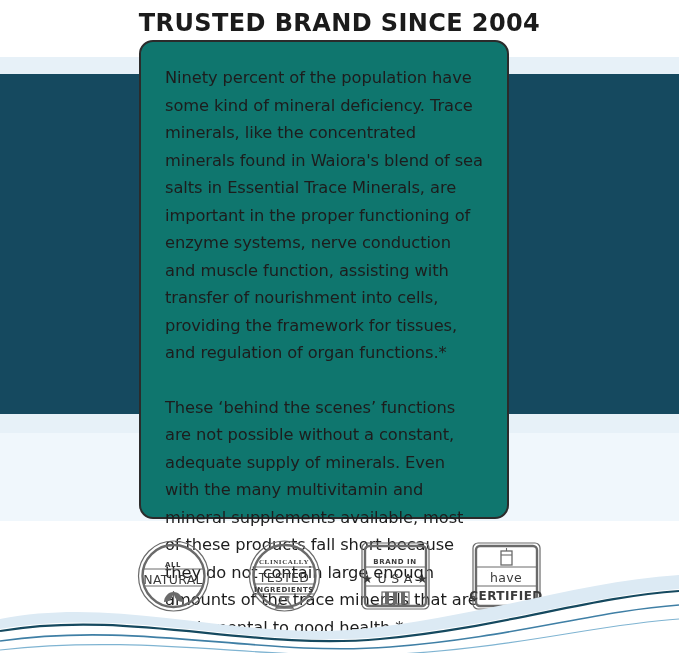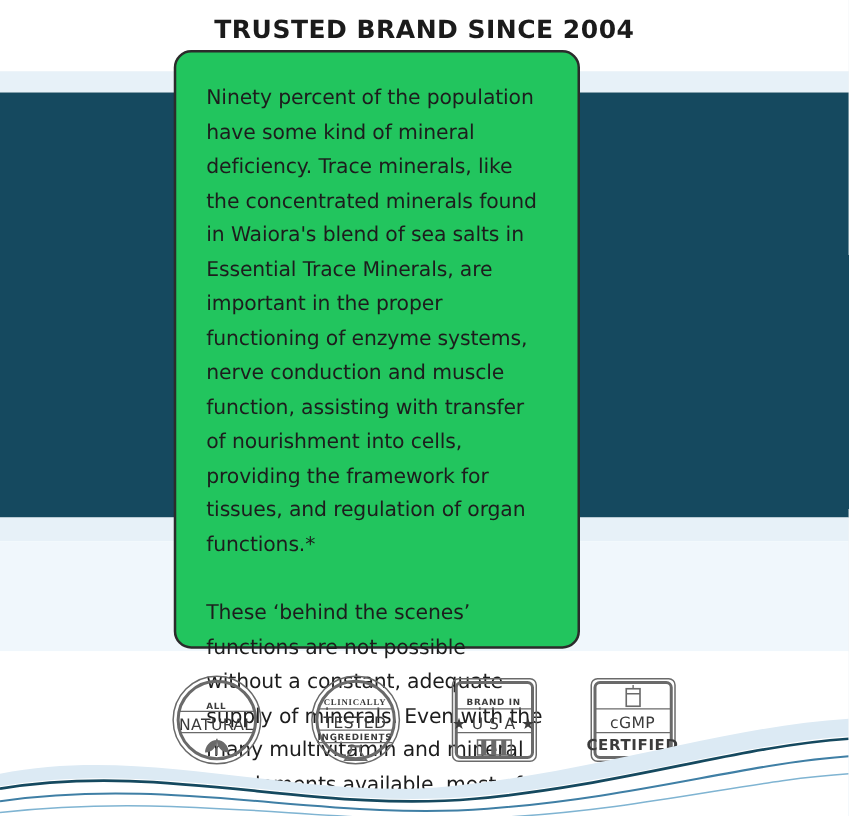--- a/index.html
+++ b/index.html
@@ -74,34 +74,34 @@
     position: absolute;
     left: 0;
     top: 0;
     width: 679px;
     height: 46px;
     display: flex;
     align-items: center;
     justify-content: center;
     font-family: "DejaVu Sans", sans-serif;
     font-weight: bold;
-    font-size: 20px;
+    font-size: 24px;
     letter-spacing: 0.4px;
     color: #1b1b1b;
     text-align: center;
   }
 
   
   .card {
     position: absolute;
     left: 139px;
     top: 40px;
-    width: 325px;
+    width: 370px;
     height: 479px;
-    background: #22c55e;
+    background: #0f766e;
     border: 2px solid #2b2b2b;
     border-radius: 14px;
     box-sizing: border-box;
     padding: 22px 24px 18px 24px;
   }
   .card p {
     margin: 0;
     font-family: "DejaVu Sans", sans-serif;
     font-size: 16.3px;
     line-height: 27.5px;
@@ -234,21 +234,21 @@
         <rect x="10" y="9" width="67" height="66" rx="5" fill="none" stroke="#6a6a6a" stroke-width="1.2"></rect>
         <rect x="13" y="12" width="61" height="60" rx="4" fill="none" stroke="#6a6a6a" stroke-width="2.4"></rect>
         <line x1="13" y1="33" x2="74" y2="33" stroke="#6a6a6a" stroke-width="1"></line>
         <line x1="13" y1="52" x2="74" y2="52" stroke="#6a6a6a" stroke-width="1"></line>
         <g>
           <rect x="38" y="17" width="11" height="14" fill="none" stroke="#6a6a6a" stroke-width="1.3"></rect>
           <line x1="38" y1="21" x2="49" y2="21" stroke="#6a6a6a" stroke-width="1.1"></line>
           <line x1="43.5" y1="14" x2="43.5" y2="17" stroke="#6a6a6a" stroke-width="1.1"></line>
         </g>
       </svg>
-      <div class="badge-text t-big" style="top:36px;">cGMP</div>
+      <div class="badge-text t-big" style="top:36px;">have</div>
       <div class="badge-text t-mid" style="top:55px;">CERTIFIED</div>
     </div>
 
   </div>
 
   <div class="wave-wrap">
     <svg width="679" height="130" viewBox="0 0 679 130" preserveAspectRatio="none">
       <path d="M0,96 C120,72 240,118 360,106 C480,94 580,58 679,52 L679,130 L0,130 Z" fill="#dceaf4"></path>
       <path d="M0,106 C130,84 250,126 380,114 C500,103 590,72 679,66 L679,130 L0,130 Z" fill="#ffffff"></path>
       <path d="M0,108 C130,86 250,128 380,116 C500,105 590,74 679,68" fill="none" stroke="#15495f" stroke-width="2.2"></path>

